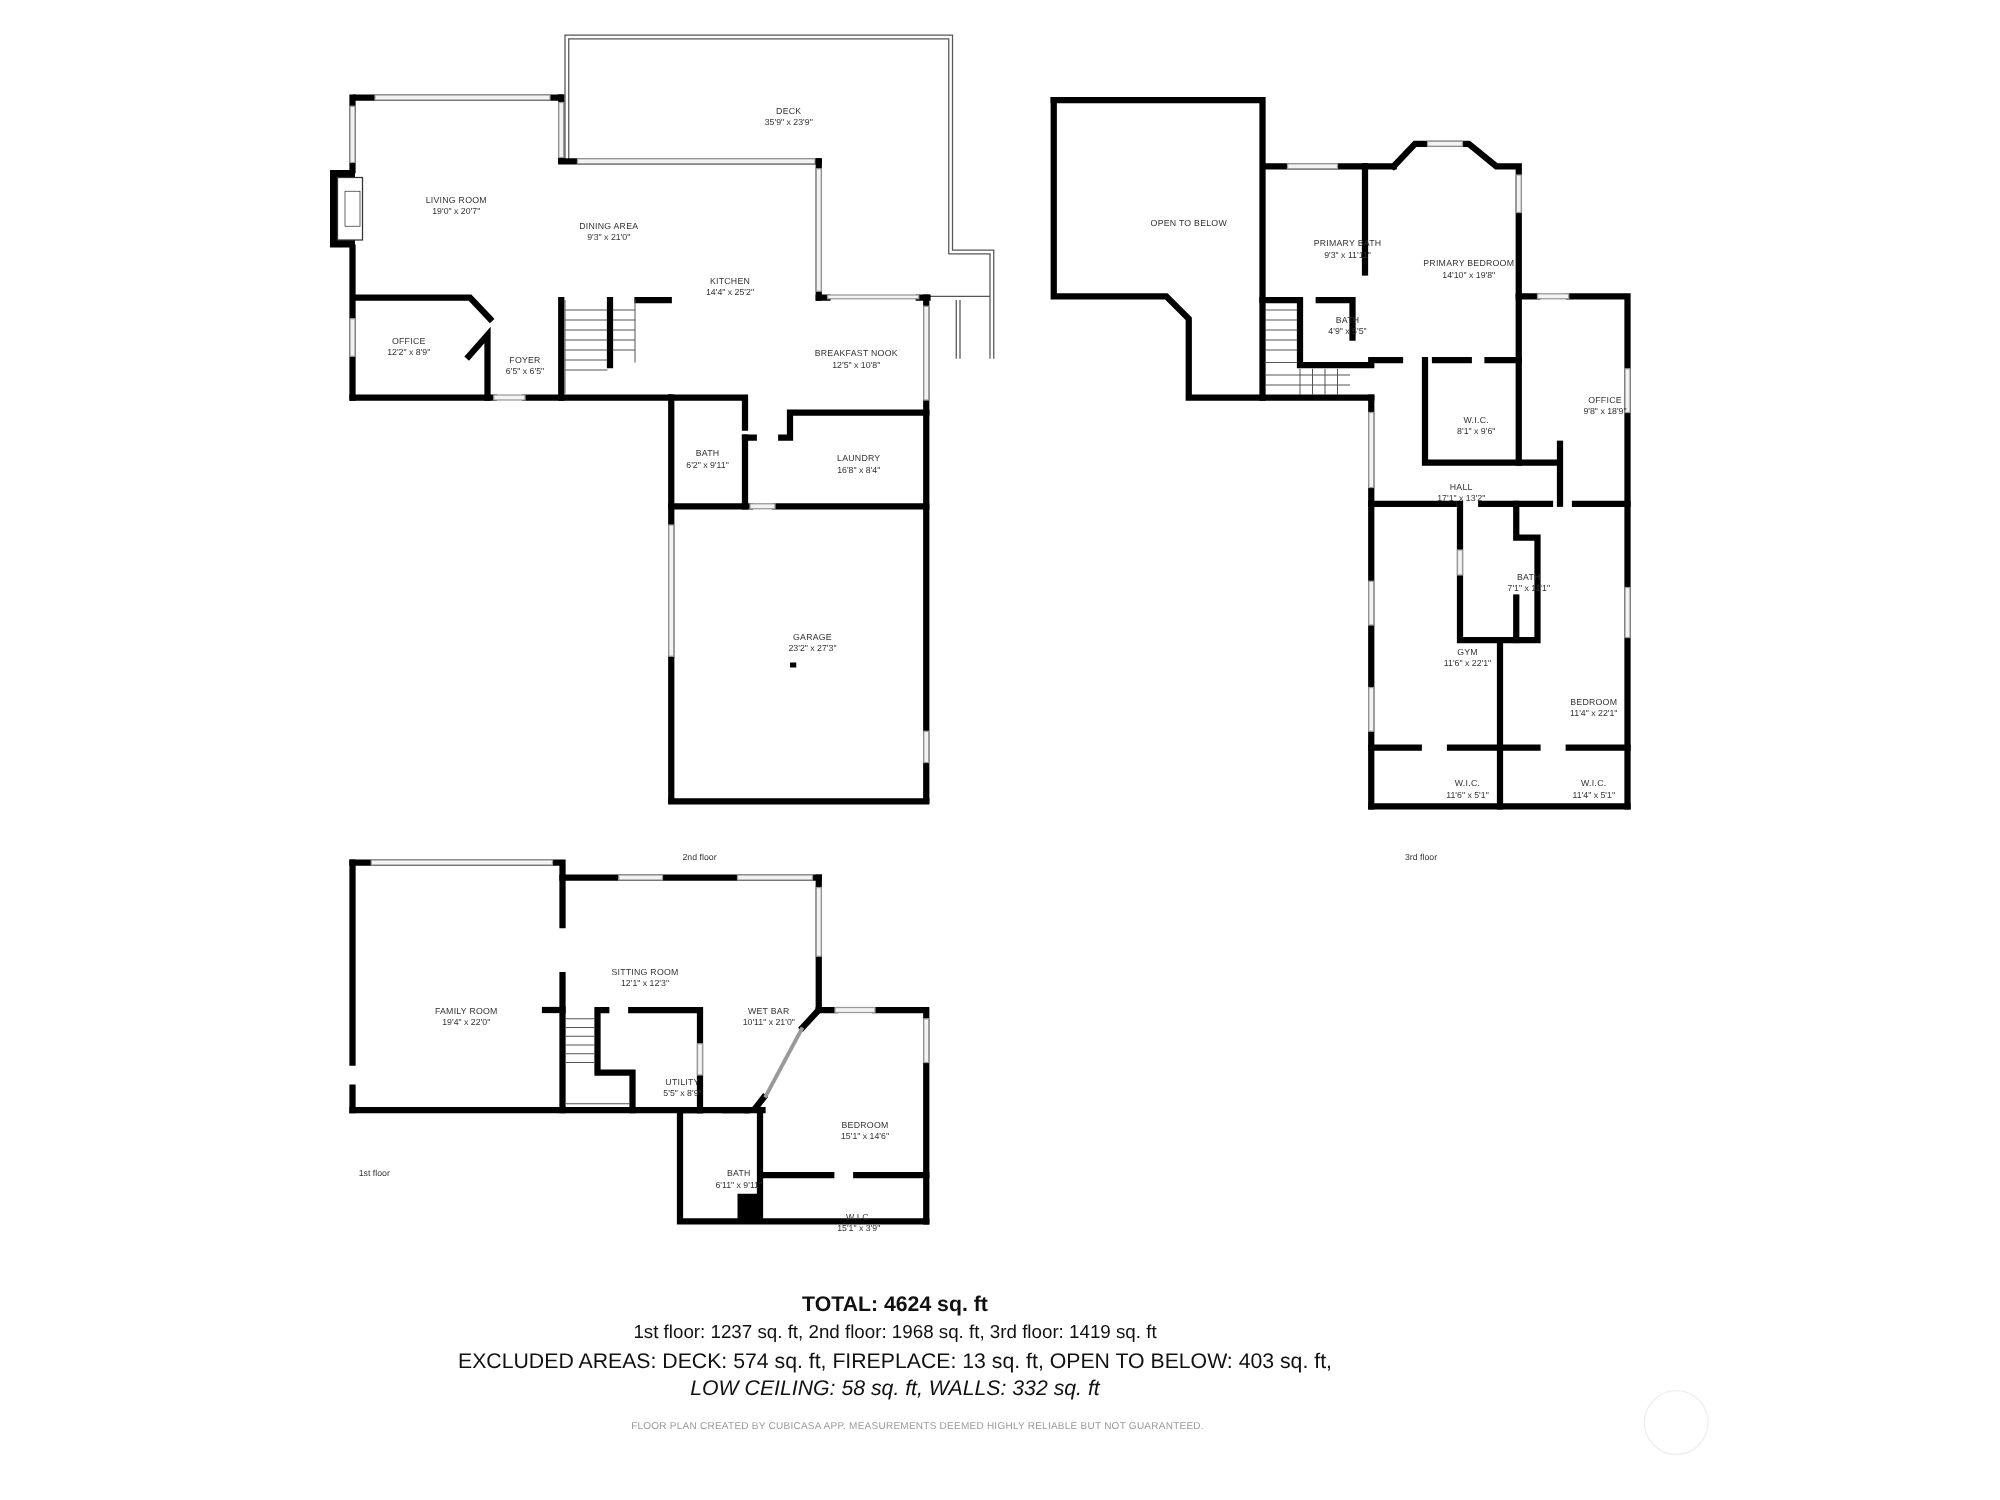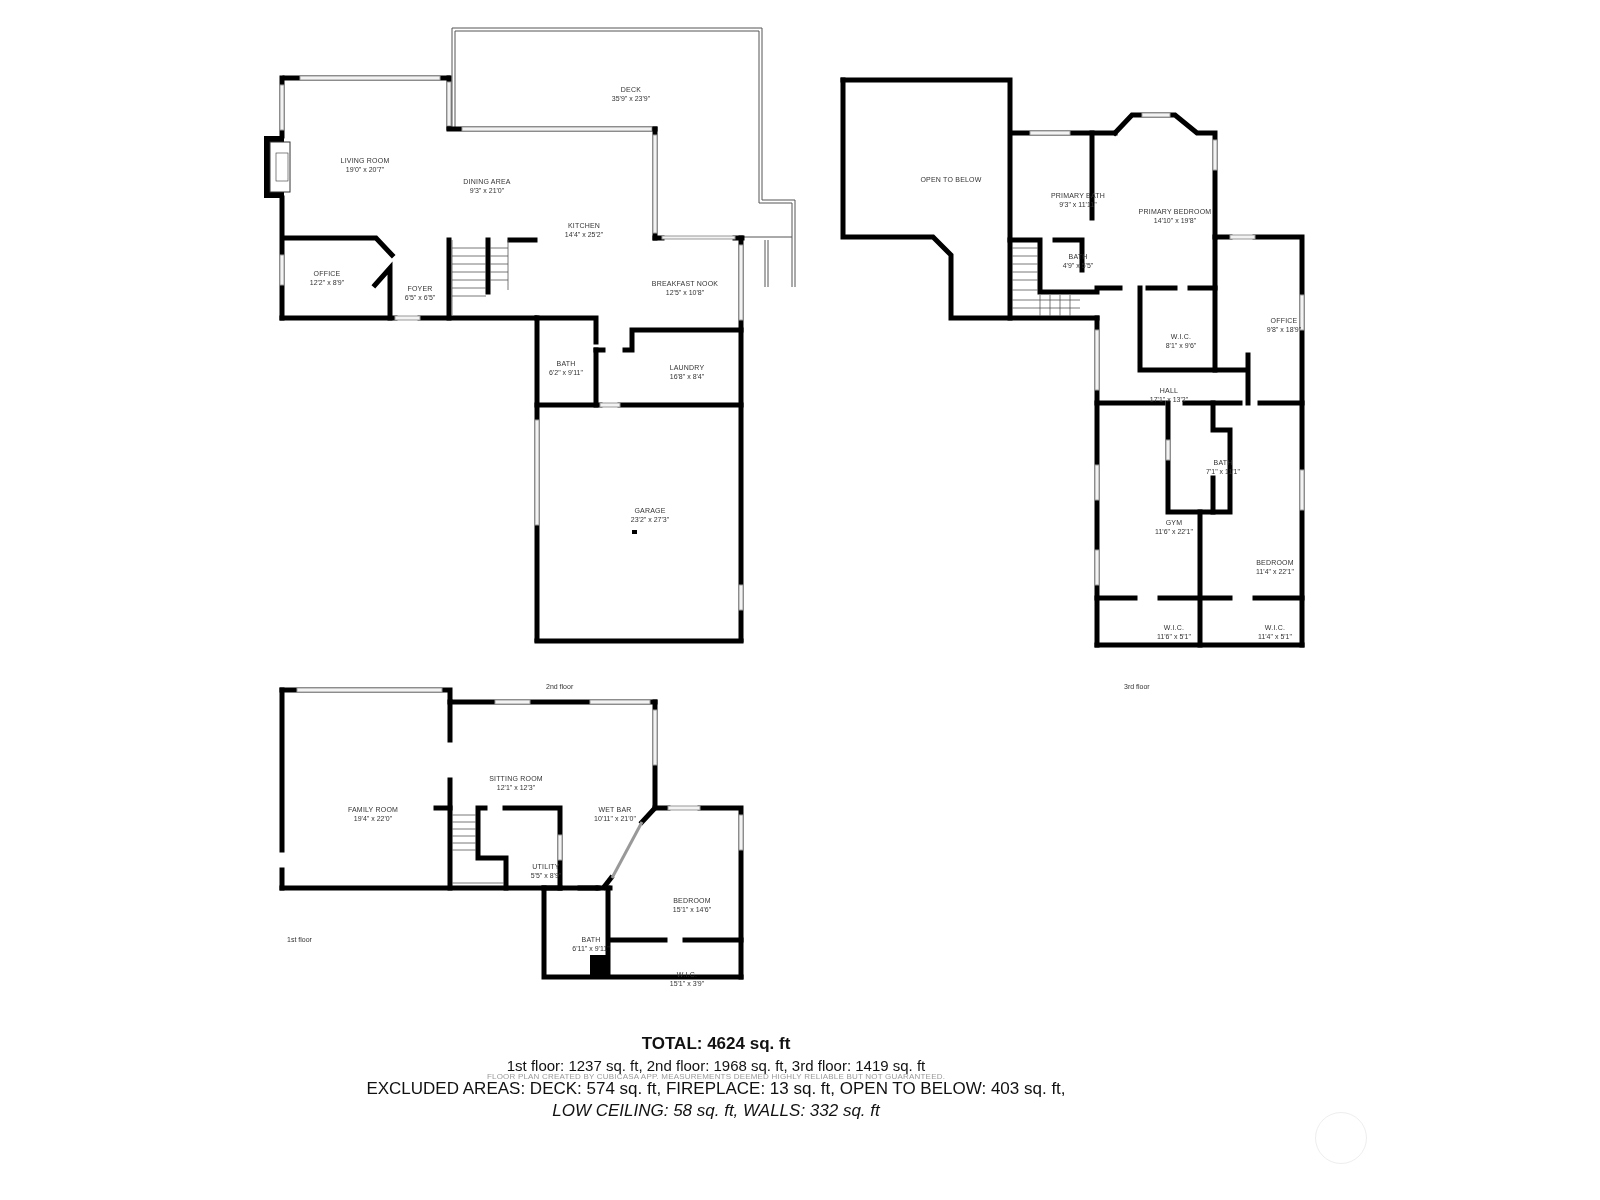--- a/index.html
+++ b/index.html
@@ -11,21 +11,21 @@
   .stair{stroke:#555;stroke-width:0.8;fill:none;}
   .room{position:absolute;text-align:center;font-size:7px;line-height:9px;color:#333;transform:translate(-50%,-50%);white-space:nowrap;}
   .room .nm{display:block;letter-spacing:0.2px;}
   .room .dm{display:block;}
   .floorlbl{position:absolute;font-size:7px;color:#333;}
   .summary{position:absolute;left:0;width:1432px;text-align:center;color:#111;}
   .total{top:1034px;font-size:17px;font-weight:bold;}
   .line1{top:1057px;font-size:15px;}
   .line2{top:1079px;font-size:17px;}
   .line3{top:1101px;font-size:17px;font-style:italic;}
-  .disclaimer{top:1072px;font-size:8px;color:#9a9a9a;letter-spacing:0.2px;}
+  .disclaimer{top:1136px;font-size:8px;color:#9a9a9a;letter-spacing:0.2px;padding-left:18px;}
   .watermark{position:absolute;left:1315px;top:1112px;width:50px;height:50px;border-radius:50%;border:1px solid #eee;}
 </style>
 </head>
 <body>
 
 <svg class="plan" viewBox="0 0 1600 1200">
 
   <g>
 
     <path class="deck" d="M452 128 V28 H762 V200 H795 V287"></path>

